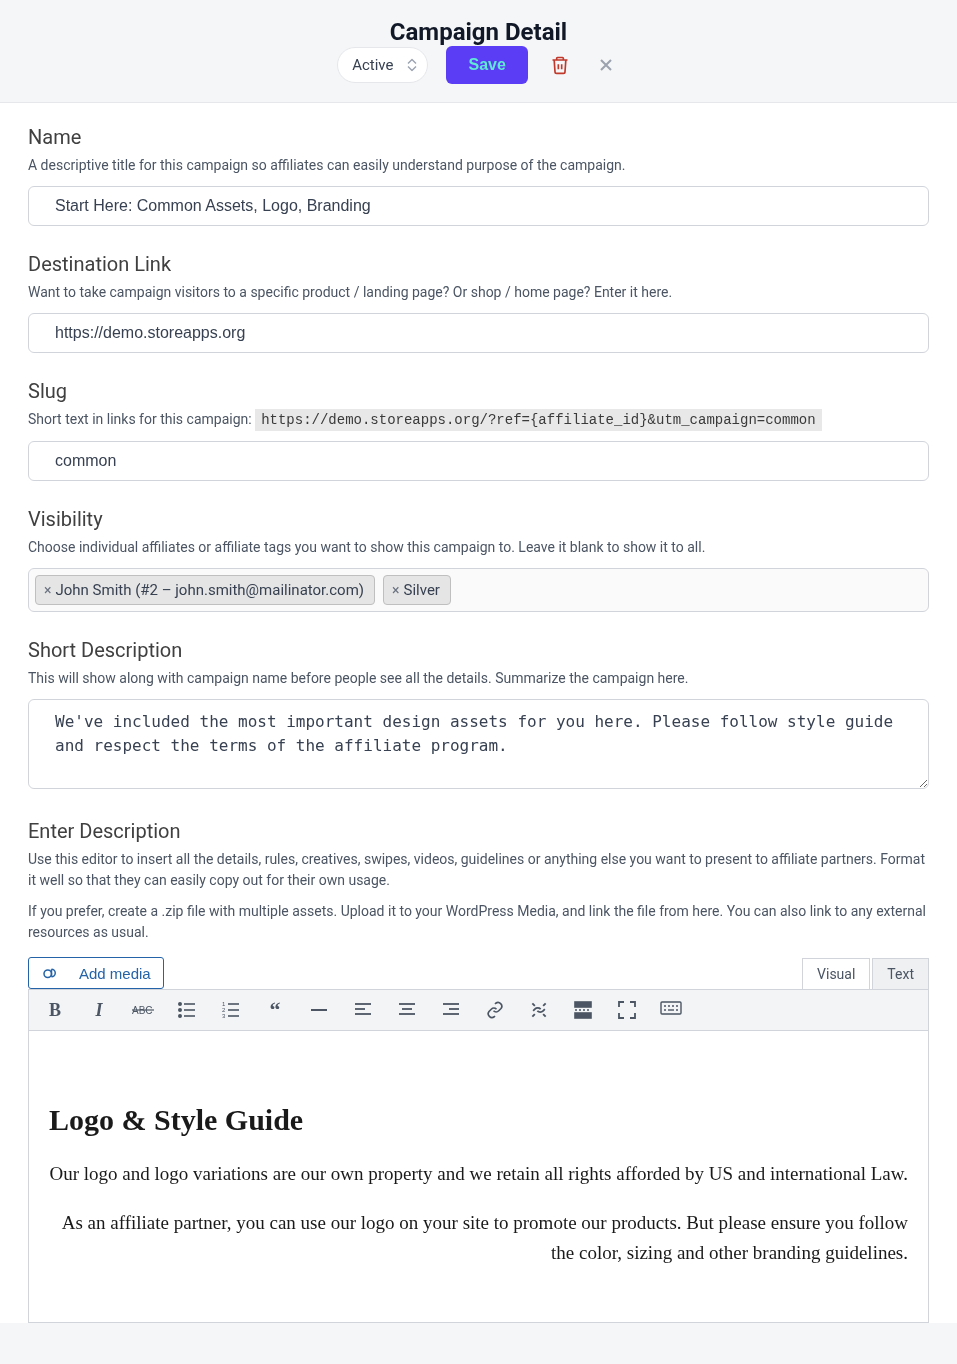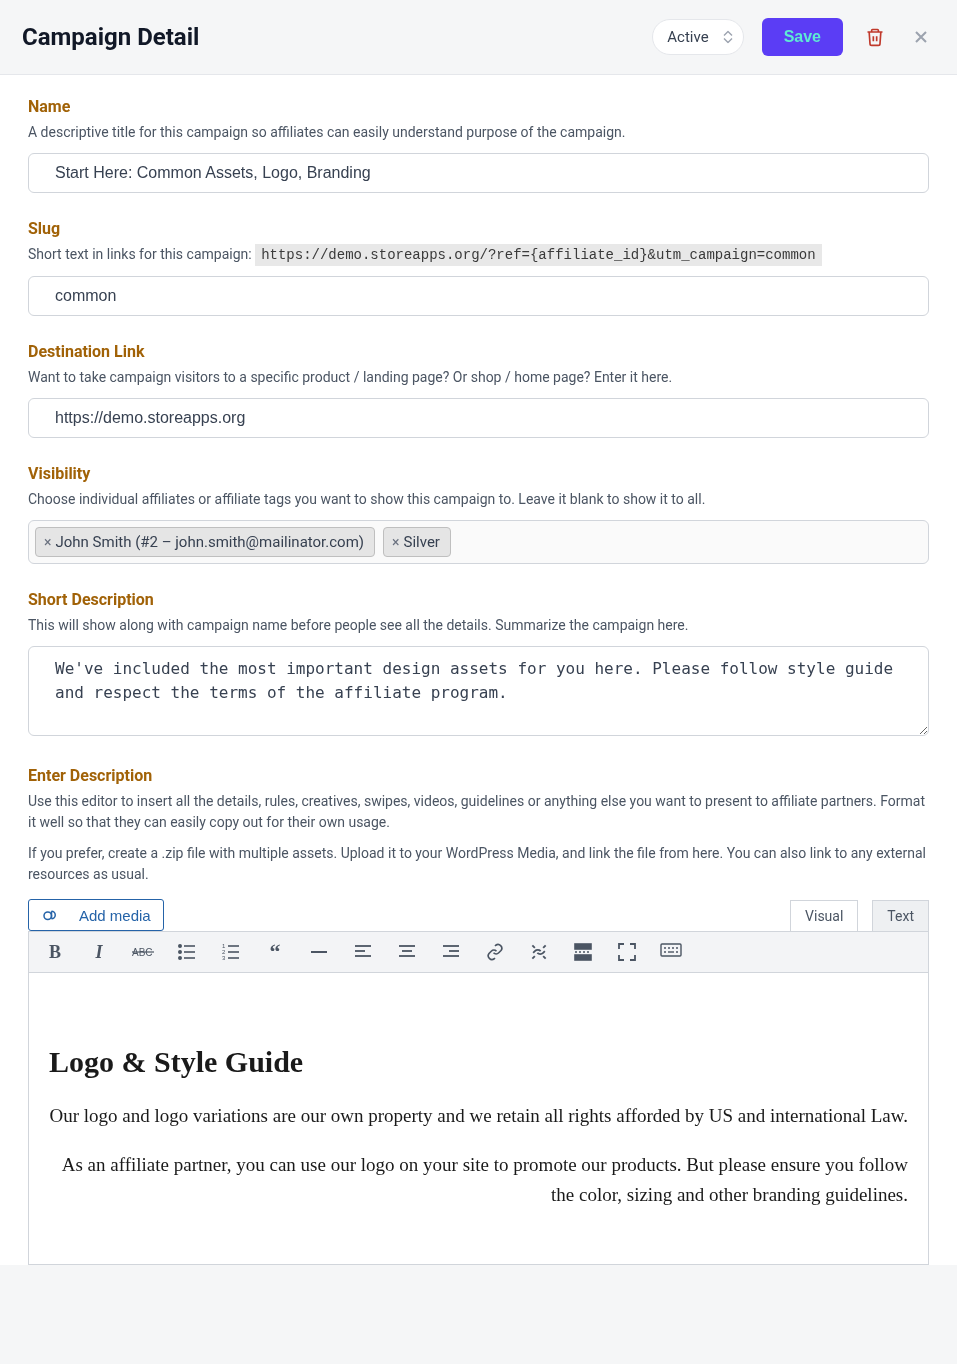--- a/index.html
+++ b/index.html
@@ -9,20 +9,21 @@
   color: #1f2937;
   width: 957px;
 }
 .header {
   display: flex;
   align-items: center;
   justify-content: space-between;
   padding: 18px 22px;
   background: #f5f6f7;
   border-bottom: 1px solid #e5e7eb;
+  flex-direction: column;
 }
 .header h1 {
   font-size: 24px;
   font-weight: 700;
   color: #111827;
 }
 .header-actions {
   display: flex;
   align-items: center;
   gap: 18px;
@@ -64,23 +65,23 @@
   align-items: center;
   justify-content: center;
   padding: 4px;
 }
 .content {
   background: #fff;
   padding: 22px 28px 0 28px;
 }
 .field { margin-bottom: 26px; }
 .field-label {
-  font-size: 16px;
-  font-weight: 700;
-  color: #a16207;
+  font-size: 20px;
+  font-weight: 400;
+  color: #404040;
   margin-bottom: 6px;
 }
 .field-help {
   font-size: 14px;
   color: #4b5563;
   margin-bottom: 10px;
   line-height: 1.5;
 }
 .field-help code {
   font-family: "SFMono-Regular", Consolas, "Liberation Mono", Menlo, monospace;
@@ -136,21 +137,21 @@
   border: 1px solid #2563a8;
   color: #2563a8;
   border-radius: 3px;
   padding: 6px 12px;
   font-size: 15px;
   cursor: pointer;
 }
 .editor-tabs {
   display: flex;
   justify-content: flex-end;
-  gap: 14px;
+  gap: 2px;
 }
 .editor-tab {
   background: #fff;
   border: 1px solid #d1d5db;
   border-bottom: none;
   padding: 7px 14px;
   font-size: 14px;
   color: #4b5563;
   cursor: pointer;
 }
@@ -240,31 +241,31 @@
 
 <div class="content">
 
   <div class="field">
     <div class="field-label">Name</div>
     <div class="field-help">A descriptive title for this campaign so affiliates can easily understand purpose of the campaign.</div>
     <input class="text-input" type="text" value="Start Here: Common Assets, Logo, Branding" style="">
   </div>
 
   <div class="field">
+    <div class="field-label">Destination Link</div>
+    <div class="field-help">Want to take campaign visitors to a specific product / landing page? Or shop / home page? Enter it here.</div>
+    <input class="text-input" type="text" value="https://demo.storeapps.org" style="">
+  </div>
+
+  <div class="field">
     <div class="field-label">Slug</div>
     <div class="field-help">
       <span>Short text in links for this campaign: </span><code>https://demo.storeapps.org/?ref={affiliate_id}&amp;utm_campaign=common</code>
     </div>
     <input class="text-input" type="text" value="common" style="">
-  </div>
-
-  <div class="field">
-    <div class="field-label">Destination Link</div>
-    <div class="field-help">Want to take campaign visitors to a specific product / landing page? Or shop / home page? Enter it here.</div>
-    <input class="text-input" type="text" value="https://demo.storeapps.org" style="">
   </div>
 
   <div class="field">
     <div class="field-label">Visibility</div>
     <div class="field-help">Choose individual affiliates or affiliate tags you want to show this campaign to. Leave it blank to show it to all.</div>
     <div class="tag-input">
       <span class="tag">
         <span class="tag-x">×</span>
         <span>John Smith (#2 – john.smith@mailinator.com)</span>
       </span>

